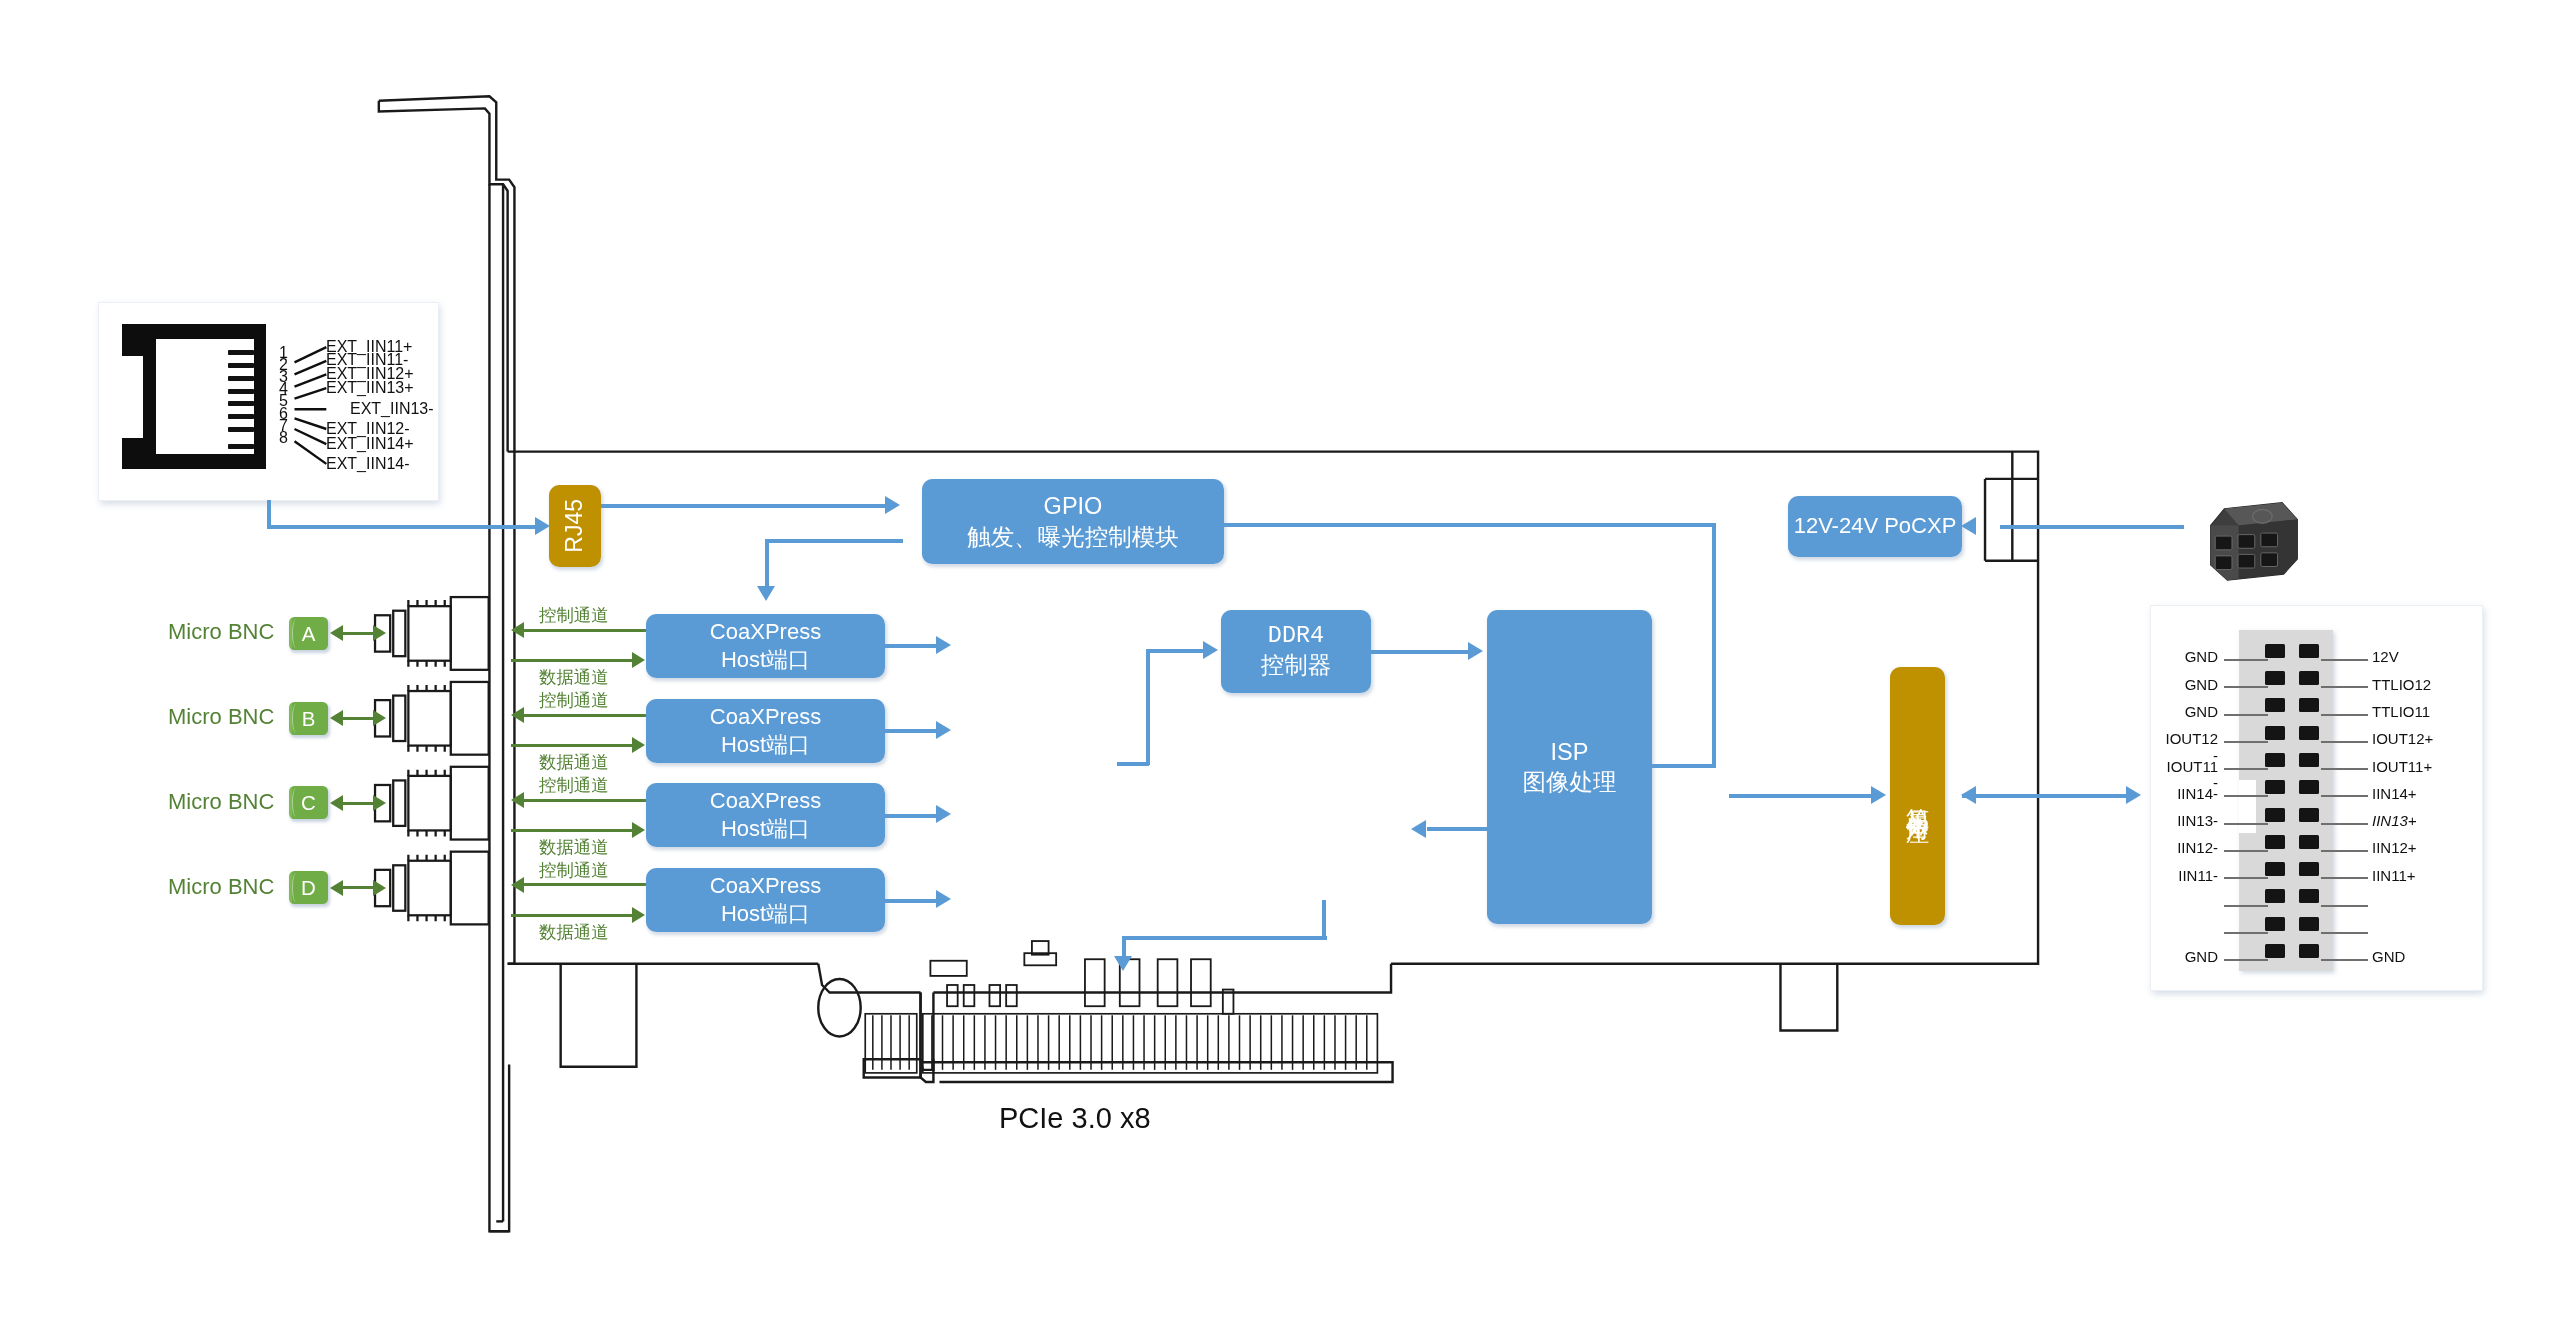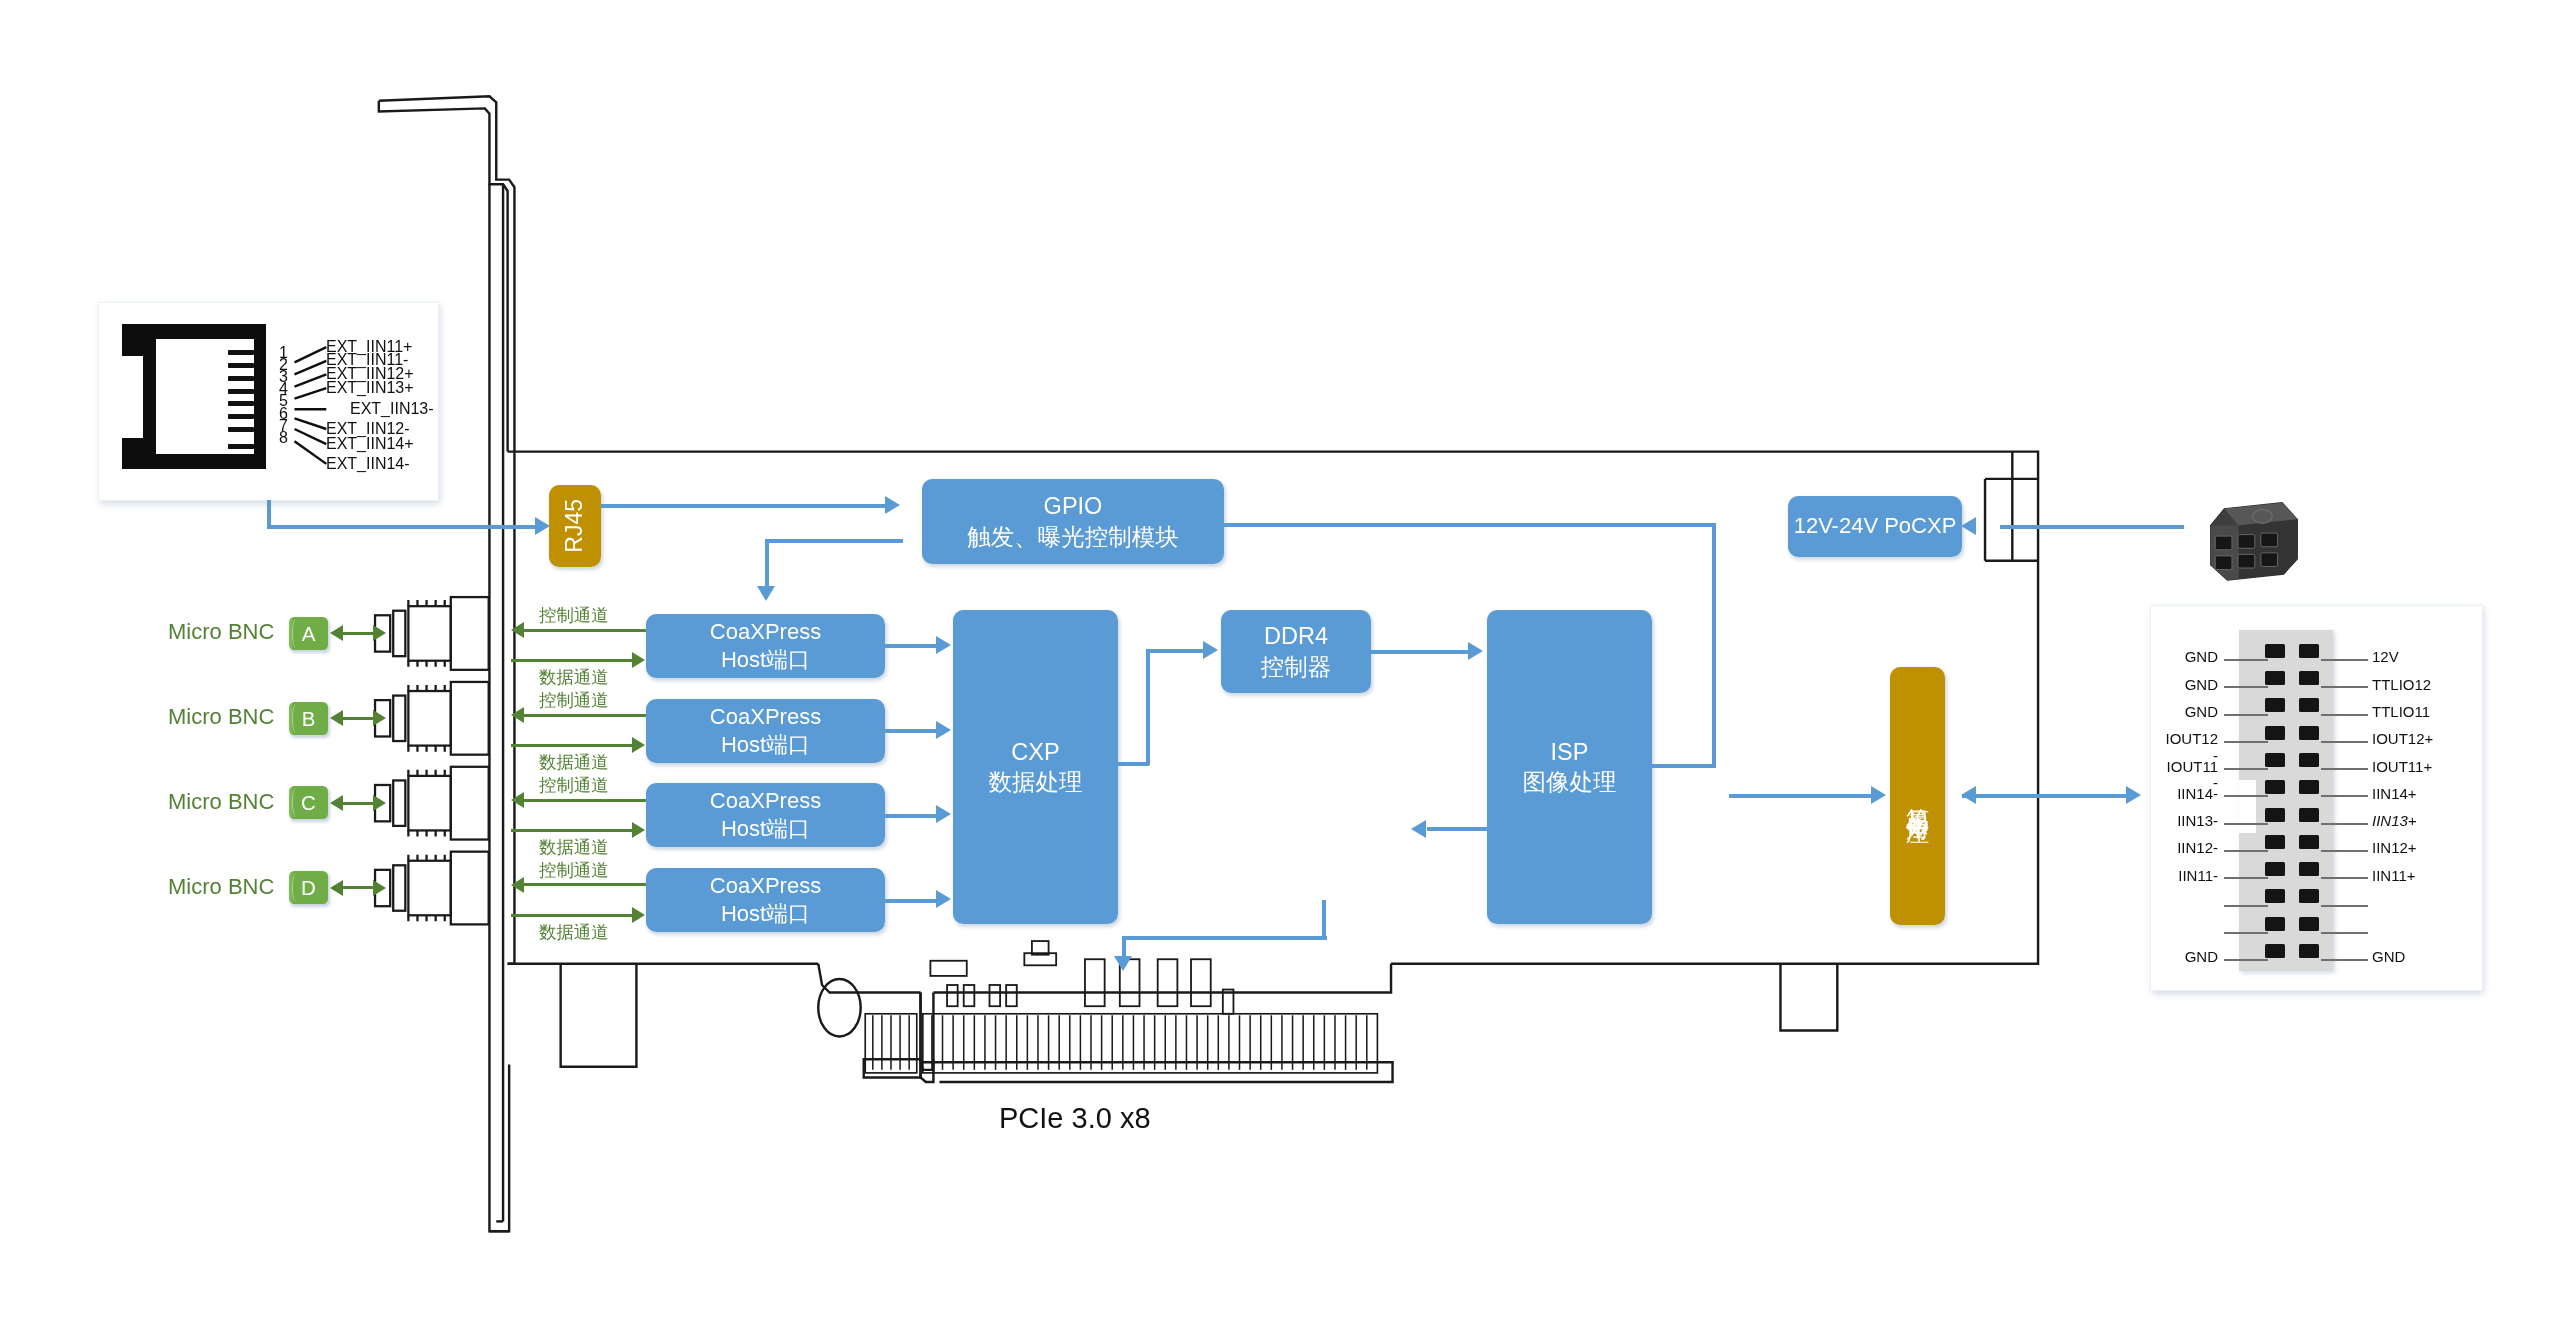--- a/index.html
+++ b/index.html
@@ -338,26 +338,22 @@
       <div class="hline" style="left: 885px; top: 814px; width: 55px;"></div>
       <div class="ar ar-r" style="left: 936px; top: 805px;"></div>
       <div class="blk blue" style="left: 646px; top: 868px; width: 239px; height: 64px; font-size: 22px;">
         <span class="l1">CoaXPress</span>
         <span class="l2">Host端口</span>
       </div>
       <div class="hline" style="left: 885px; top: 899px; width: 55px;"></div>
       <div class="ar ar-r" style="left: 936px; top: 890px;"></div>
     </div>
 
-  <div class="blk blue" style="left:953px;top:610px;width:165px;height:314px;font-size:23.5px;">
-    <span class="l1">CXP</span>
-    <span class="l2">数据处理</span>
-  </div>
-
-  <div class="blk blue" style="left:1221px;top:610px;width:150px;height:83px;font-size:23.5px;">
+
+  <div class="blk blue" style="left:1221px;top:610px;width:150px;height:83px;font-size:23.5px;font-family:Liberation Mono, monospace;">
     <span class="l1">DDR4</span>
     <span class="l2">控制器</span>
   </div>
 
 
   <div class="blk blue" style="left:1487px;top:610px;width:165px;height:314px;font-size:23.5px;">
     <span class="l1">ISP</span>
     <span class="l2">图像处理</span>
   </div>
 

